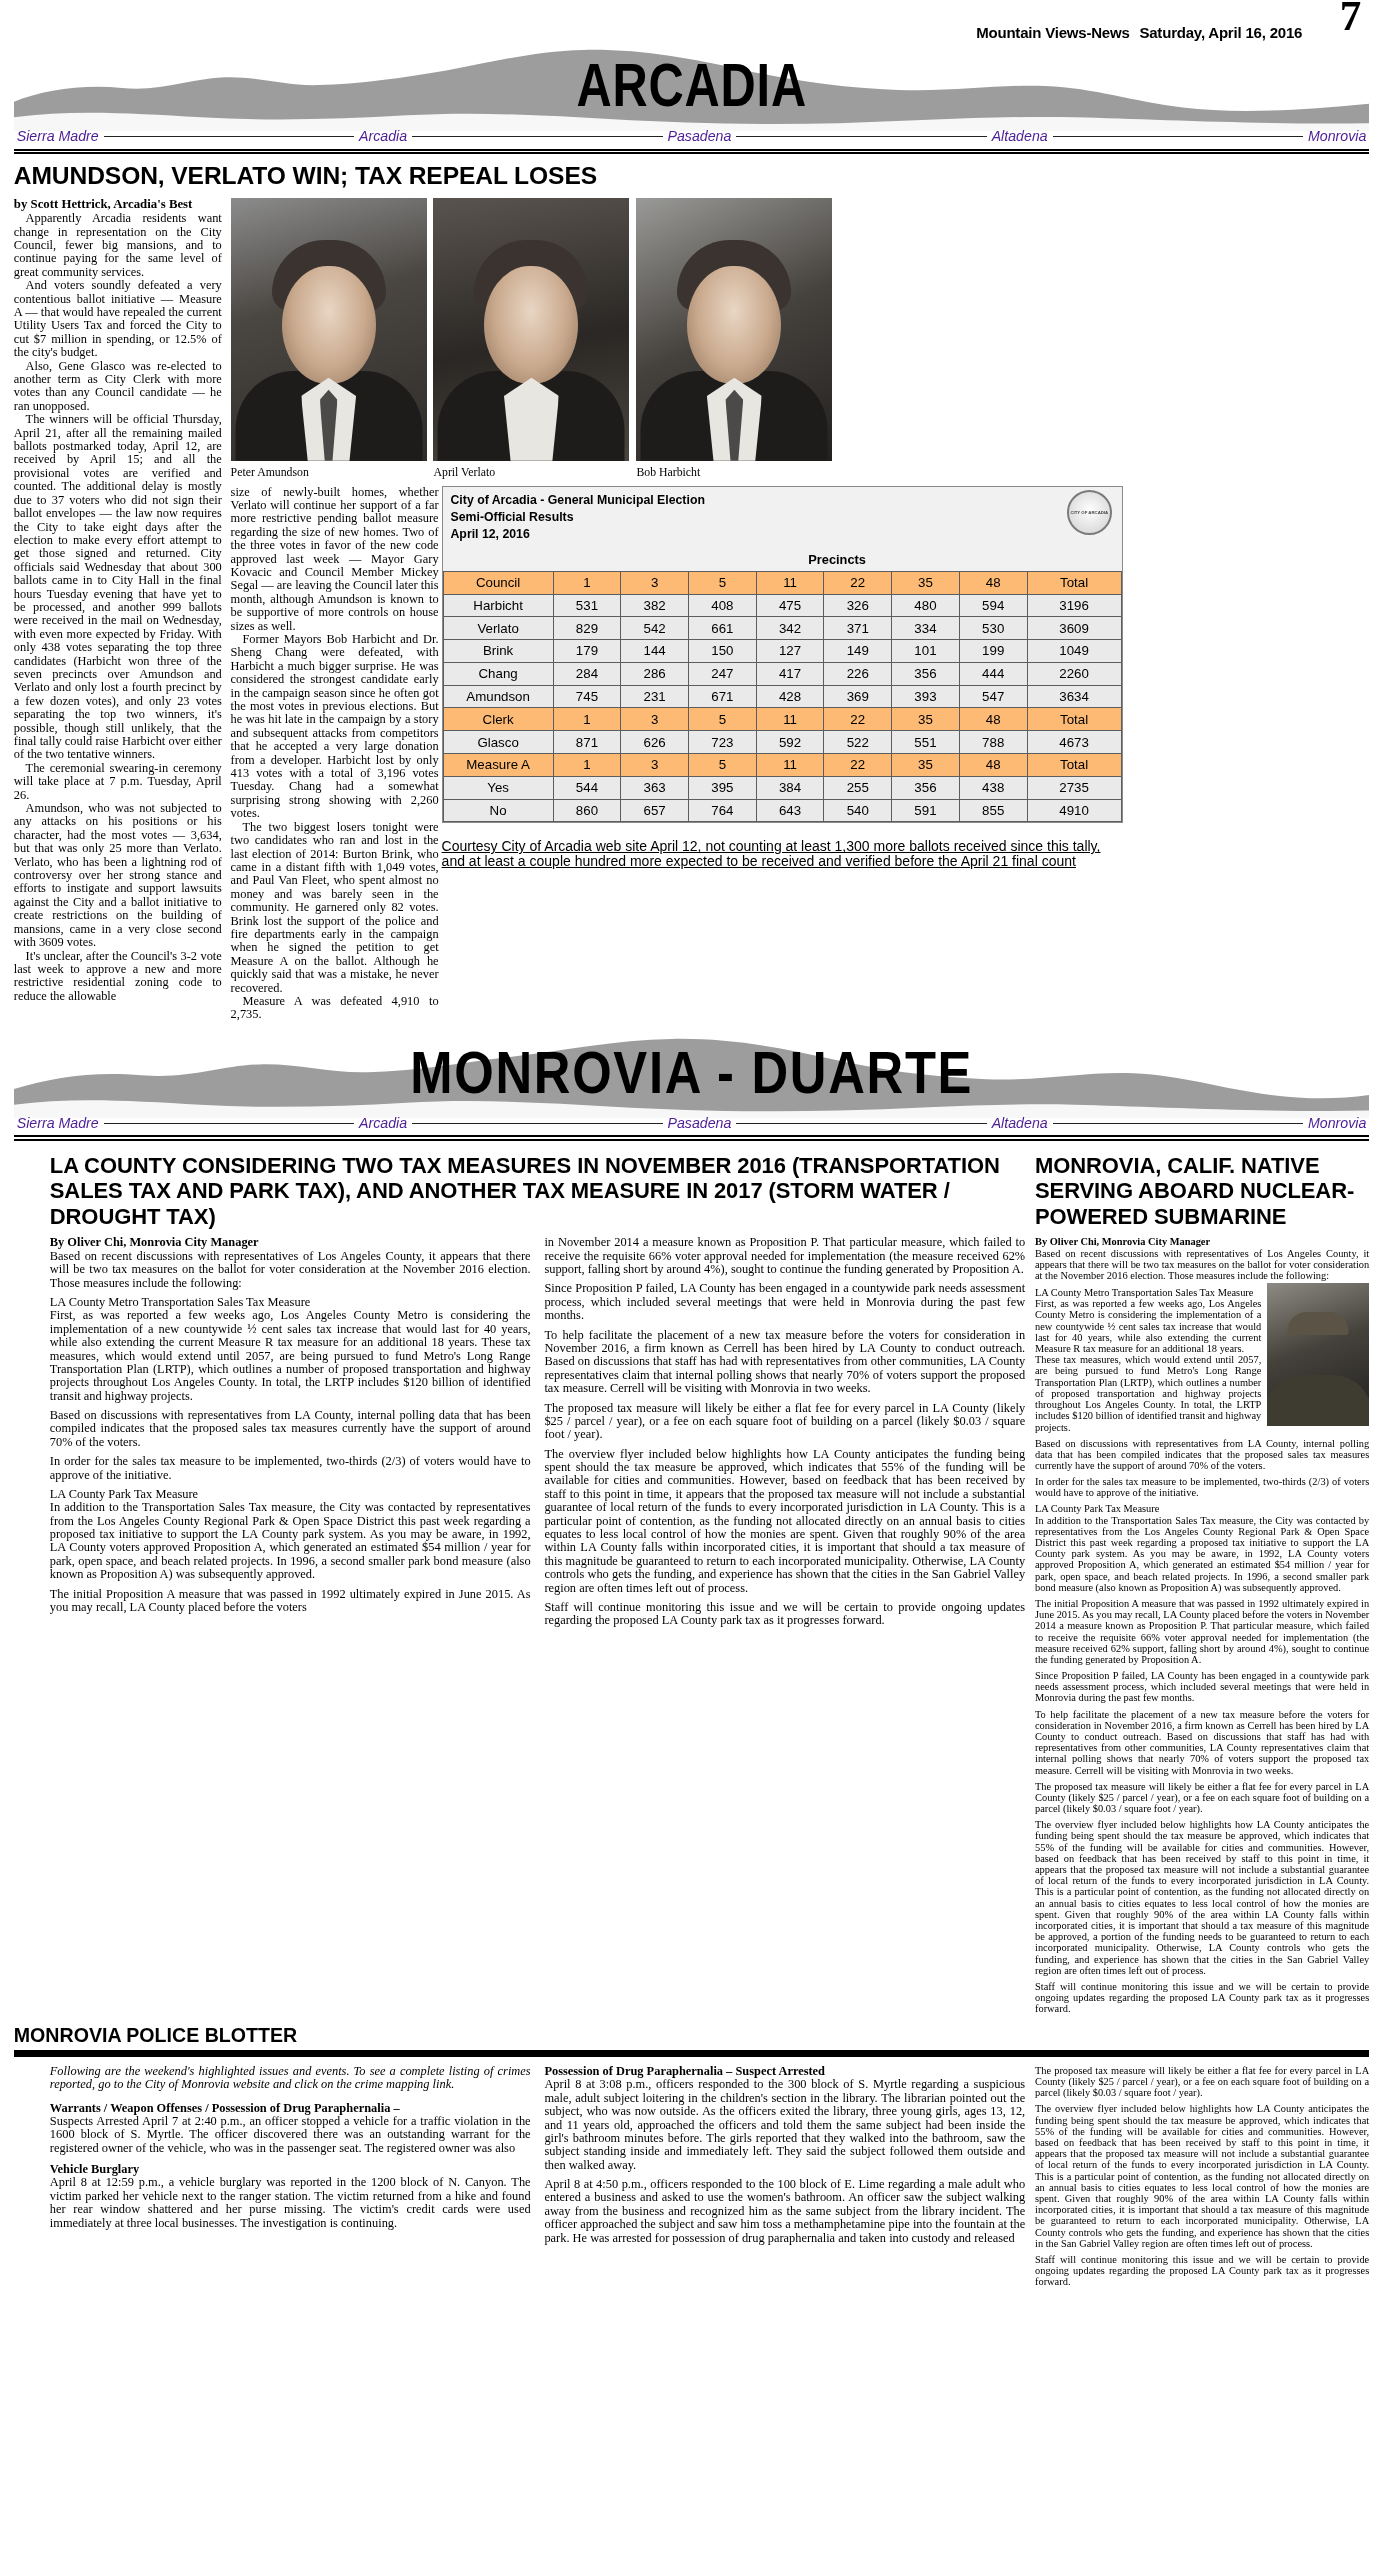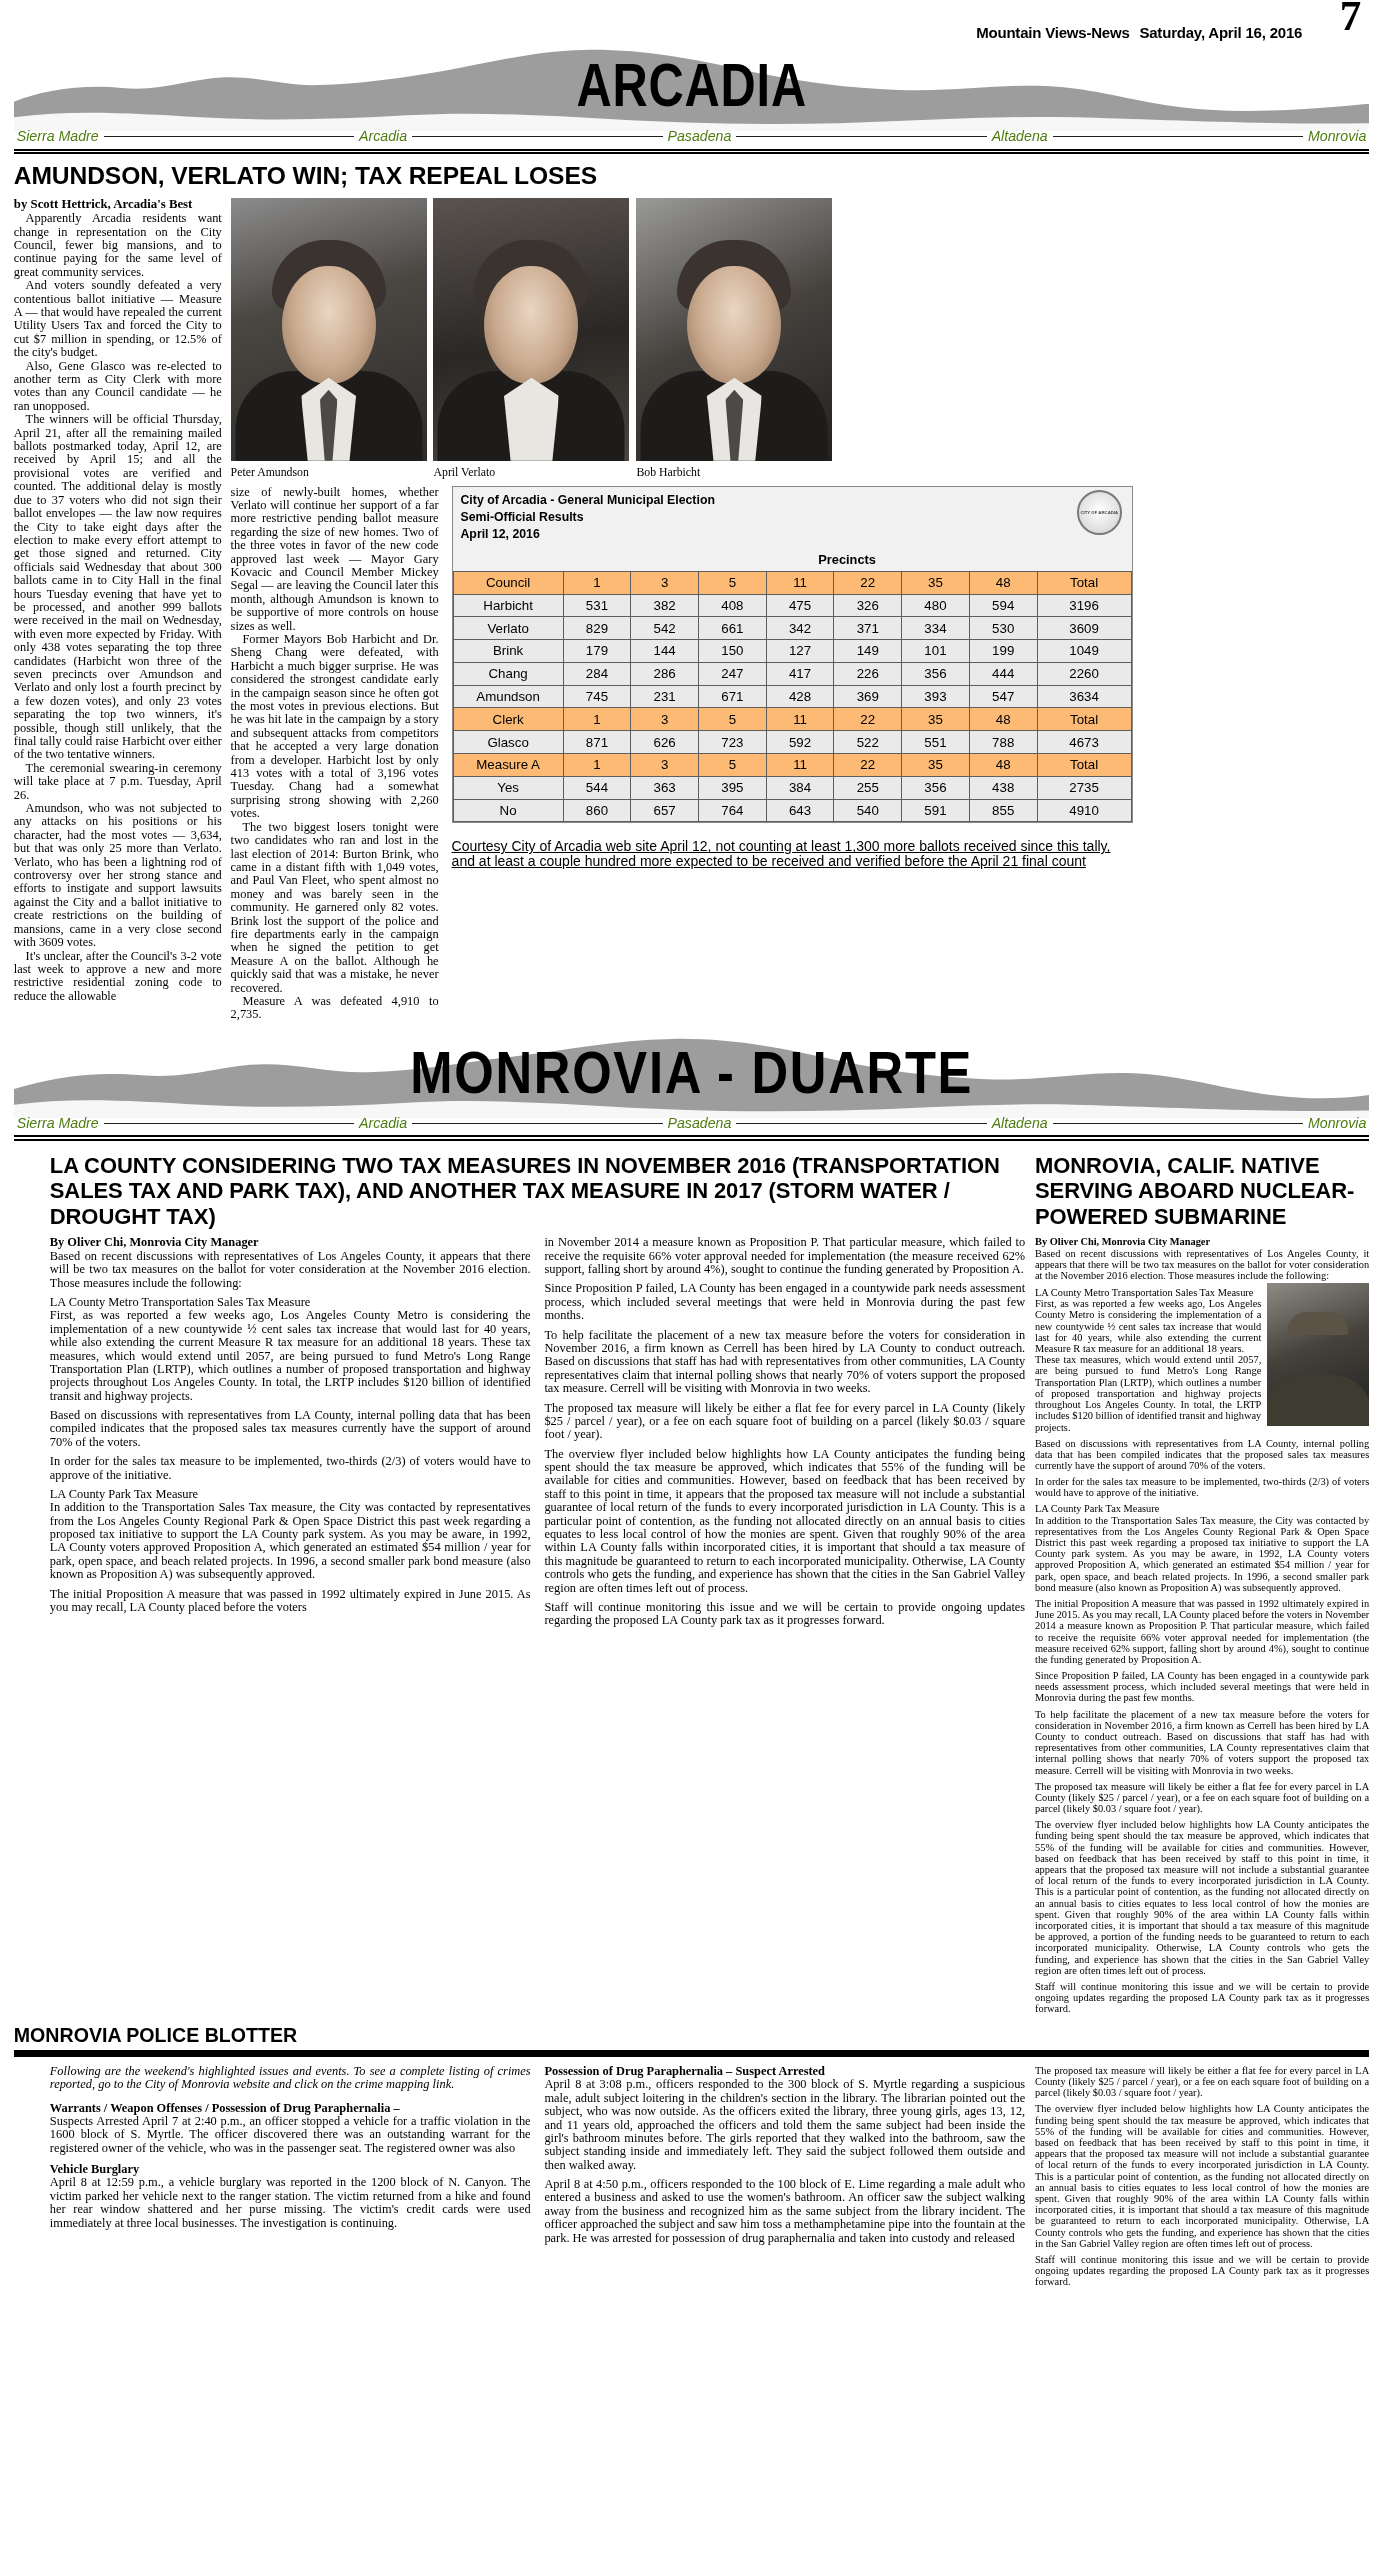--- a/index.html
+++ b/index.html
@@ -45,21 +45,21 @@
   }
   .banner-title.wide { font-size: 59px; letter-spacing: 2px; transform: scaleX(0.86); }
 
   
   .cities {
     position:relative; height: 21.6px;
     display:flex; align-items:center; justify-content: space-between;
     font-family: "Liberation Serif", serif;
     font-style: italic;
     font-size: 14.7px;
-    color:#4d7c0f;
+    color:#4c1d95;
     margin-top: -5.9px;
   }
   .cities .rule { flex:1; height:1px; background:#222; margin:0 2px; position:relative; top:1px; }
   .cities span.city { white-space:nowrap; padding: 0 2.9px; font-family:"Liberation Sans", sans-serif; font-style: italic; font-size: 14.2px;}
 
   .double-rule { height: 5.9px; border-top: 2px solid #000; border-bottom: 2px solid #000; margin-top: 2px; }
   .thick-rule { height: 6.9px; background: #000; margin: 2.9px 0 7.9px; }
 
   
   h1.section-head {
@@ -284,21 +284,21 @@
             <div class="torso"></div>
               <div class="hair"></div>
               <div class="face"></div>
             <div class="shirt"></div>
               <div class="tie"></div>
           </div>
           <div class="photo-caption">Bob Harbicht</div>
         </div>
       </div>
 
-      <div style="display:flex; gap:13px; margin-top:5.9px;">
+      <div style="display:flex; gap:3px; margin-top:5.9px;">
         <div class="col-narrow body-text">
           <p class="noindent">size of newly-built homes, whether Verlato will continue her support of a far more restrictive pending ballot measure regarding the size of new homes. Two of the three votes in favor of the new code approved last week — Mayor Gary Kovacic and Council Member Mickey Segal — are leaving the Council later this month, although Amundson is known to be supportive of more controls on house sizes as well.</p>
           <p>Former Mayors Bob Harbicht and Dr. Sheng Chang were defeated, with Harbicht a much bigger surprise. He was considered the strongest candidate early in the campaign season since he often got the most votes in previous elections. But he was hit late in the campaign by a story and subsequent attacks from competitors that he accepted a very large donation from a developer. Harbicht lost by only 413 votes with a total of 3,196 votes Tuesday. Chang had a somewhat surprising strong showing with 2,260 votes.</p>
           <p>The two biggest losers tonight were two candidates who ran and lost in the last election of 2014: Burton Brink, who came in a distant fifth with 1,049 votes, and Paul Van Fleet, who spent almost no money and was barely seen in the community. He garnered only 82 votes. Brink lost the support of the police and fire departments early in the campaign when he signed the petition to get Measure A on the ballot. Although he quickly said that was a mistake, he never recovered.</p>
           <p>Measure A was defeated 4,910 to 2,735.</p>
         </div>
 
         <div style="width:681px;">
           <div class="election-box">
             <div class="election-head">

